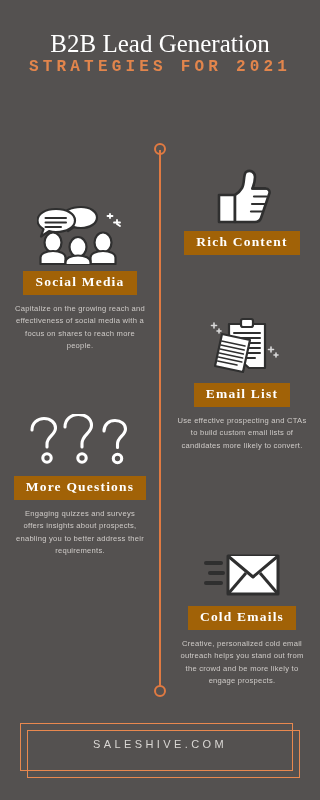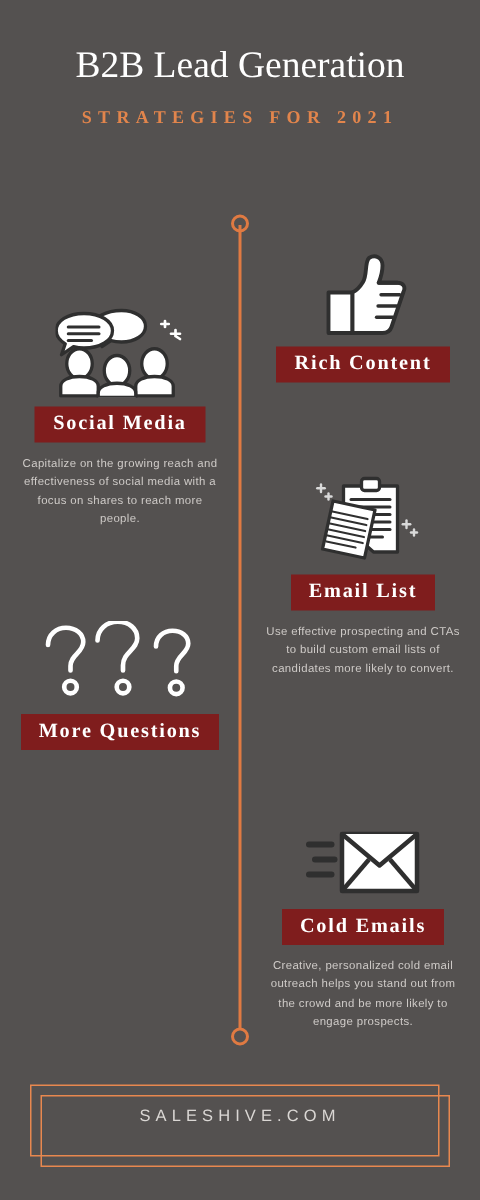--- a/index.html
+++ b/index.html
@@ -24,23 +24,23 @@
     font-family: "Liberation Serif", serif;
     font-weight: normal;
     font-size: 25px;
     color: #ffffff;
     letter-spacing: 0px;
     line-height: 1.1;
     margin: 0;
     padding: 0 10px;
   }
   .header-sub {
-    margin-top: 13px;
-    font-family: Liberation Serif, serif;
-    font-size: 12px;
+    margin-top: 0;
+    font-family: Liberation Mono, monospace;
+    font-size: 16px;
     font-weight: bold;
     color: #E2854C;
     letter-spacing: 4.2px;
     text-transform: uppercase;
   }
 
   
   .timeline {
     position: absolute;
     left: 159px;
@@ -96,21 +96,21 @@
     height: 62px;
     display: flex;
     align-items: flex-end;
     justify-content: center;
     margin-bottom: 6px;
   }
   .icon-wrap svg { display: block; }
 
   .badge {
     display: inline-block;
-    background: #7f1d1d;
+    background: #a16207;
     color: #ffffff;
     font-family: "Liberation Serif", serif;
     font-weight: bold;
     font-size: 13.5px;
     letter-spacing: 1.2px;
     padding: 4px 12px 5px 12px;
     line-height: 1.1;
     white-space: nowrap;
   }
 
@@ -275,20 +275,21 @@
           <path d="M7 16 C7 9 12.5 4.5 19 4.5 C25.5 4.5 30.5 8.5 30.5 14 C30.5 21 22 22.5 22 30 L22 33"></path>
           <circle cx="22" cy="44" r="4.2"></circle>
           <path d="M40 13 C40 5.5 46 0.5 53.5 0.5 C61 0.5 66.5 5 66.5 11.5 C66.5 19 57 21 57 29.5 L57 33"></path>
           <circle cx="57" cy="44" r="4.2"></circle>
           <path d="M79 17 C79 10.5 84 6.5 90 6.5 C96 6.5 100.5 10 100.5 15 C100.5 21.5 92.5 23 92.5 30 L92.5 33.5"></path>
           <circle cx="92.5" cy="44.5" r="4.2"></circle>
         </g>
       </svg>
     </div>
     <div class="badge">More Questions</div>
+    <div class="body-text">Engaging quizzes and surveys offers insights about prospects, enabling you to better address their requirements.</div>
   </div>
 
   <div class="section right sec-cold">
     <div class="icon-wrap">
       <svg width="80" height="50" viewBox="0 0 80 50" aria-hidden="true">
         <g stroke="#2f2f2f" stroke-width="4" stroke-linecap="round" fill="none">
           <path d="M4 13 L19 13"></path>
           <path d="M8 23 L21 23"></path>
           <path d="M4 33 L19 33"></path>
         </g>

